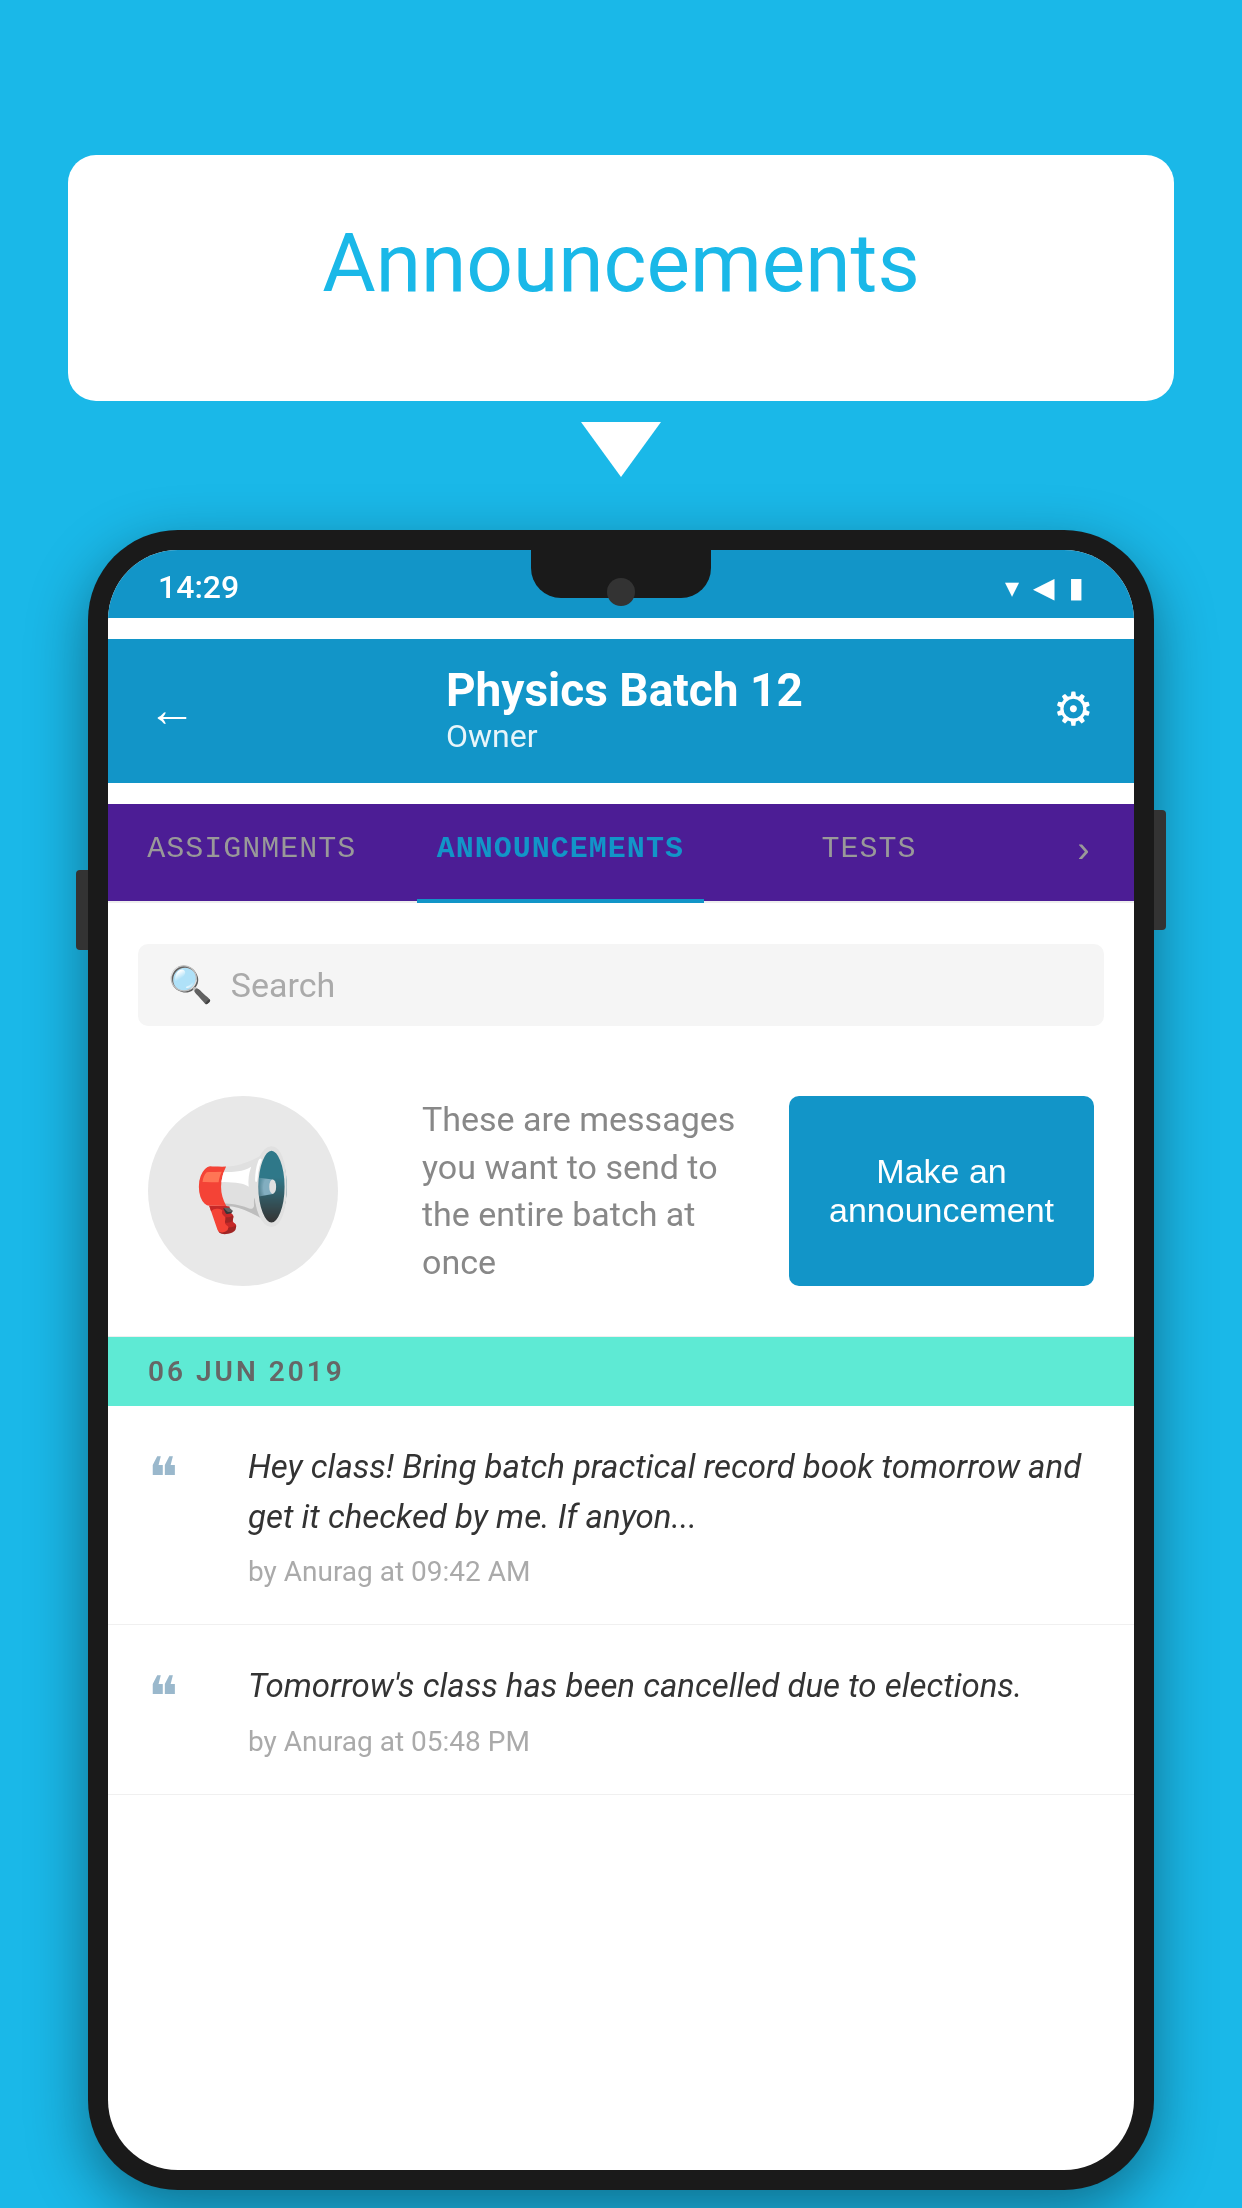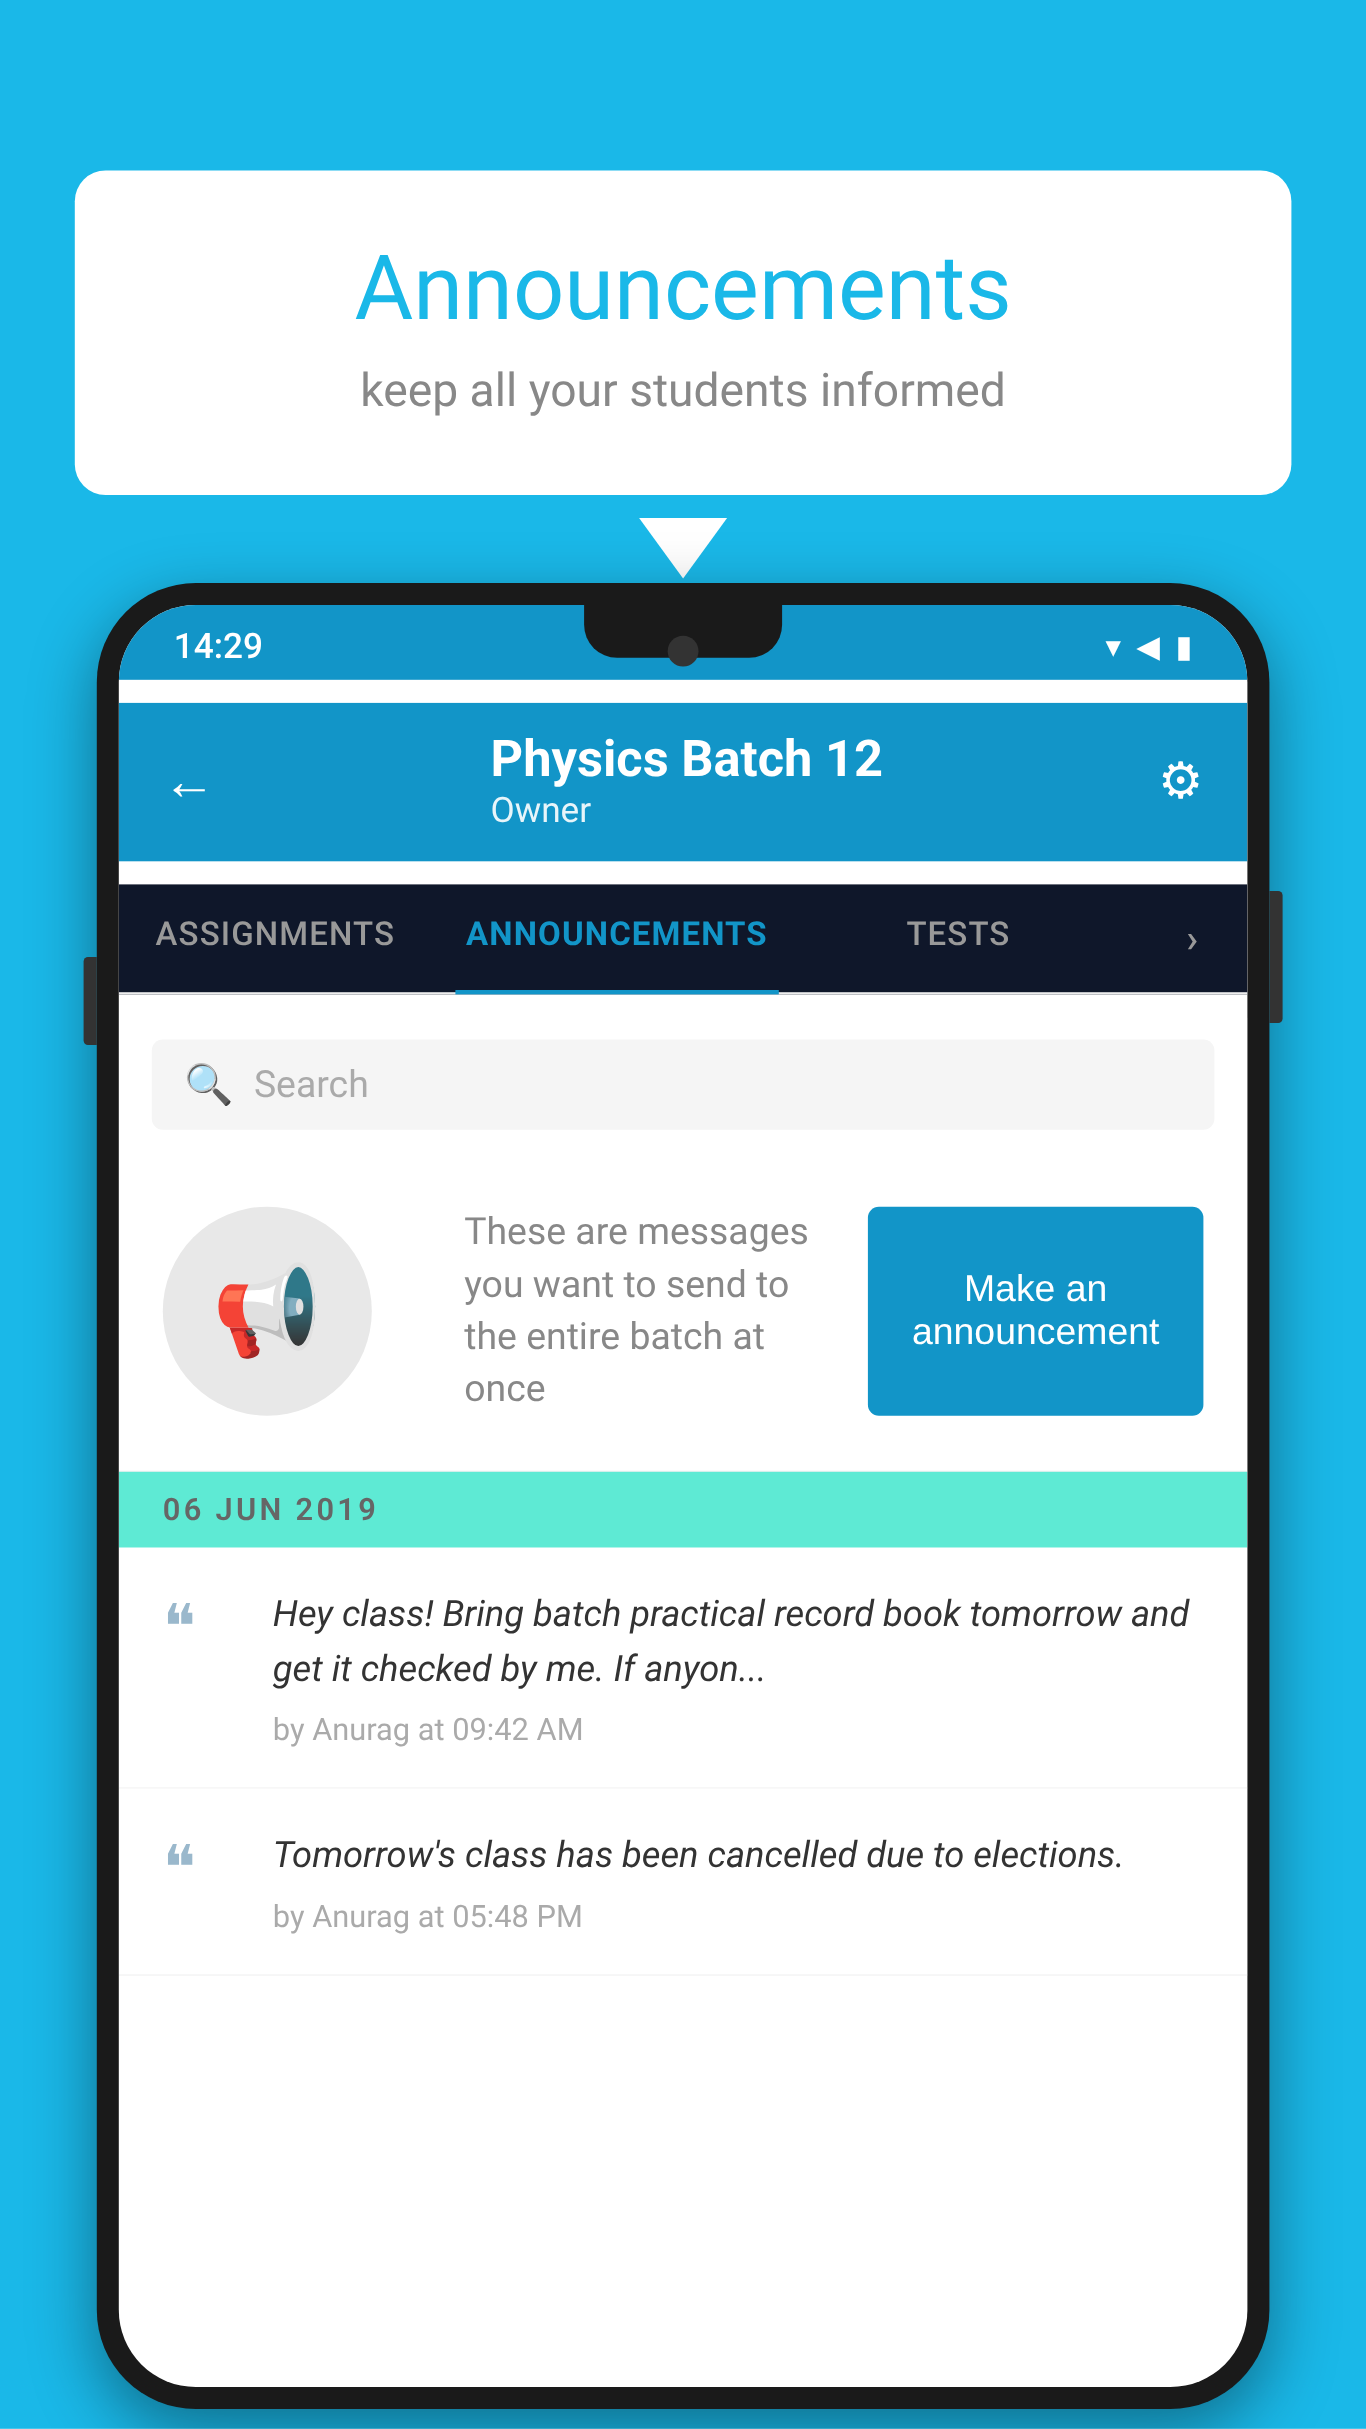--- a/index.html
+++ b/index.html
@@ -187,24 +187,25 @@
     }
 
     .gear-btn {
       color: white;
       font-size: 46px;
       cursor: pointer;
     }
 
     
     .tabs-container {
-      background: #0f172a;
+      background: #4c1d95;
       display: flex;
       border-bottom: 2px solid #eee;
       position: relative;
+      font-family: Liberation Mono, monospace;
     }
 
     .tab {
       flex: 1;
       text-align: center;
       padding: 28px 10px;
       font-size: 30px;
       color: #999;
       font-weight: 500;
       letter-spacing: 1px;
@@ -360,21 +361,20 @@
       flex: 1;
       overflow: hidden;
     }
   </style>
 </head>
 <body>
 
 <div class="speech-bubble-container">
   <div class="speech-bubble">
     <div class="speech-bubble-title">Announcements</div>
-    <div class="speech-bubble-subtitle">keep all your students informed</div>
   </div>
   <div class="speech-bubble-tail"></div>
 </div>
 
 <div class="phone-wrapper">
   <div class="phone-frame">
     <div class="phone-notch">
       <div class="phone-camera"></div>
     </div>
     <div class="phone-button-left"></div>

